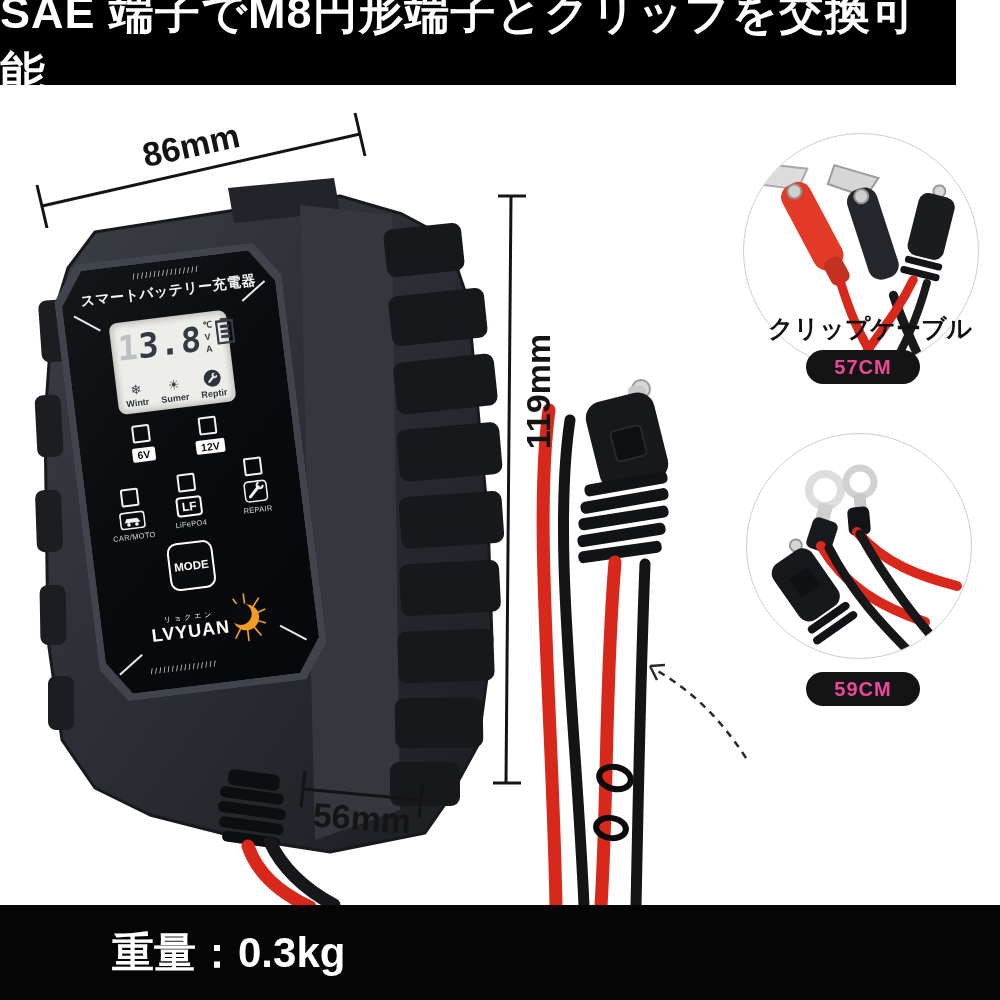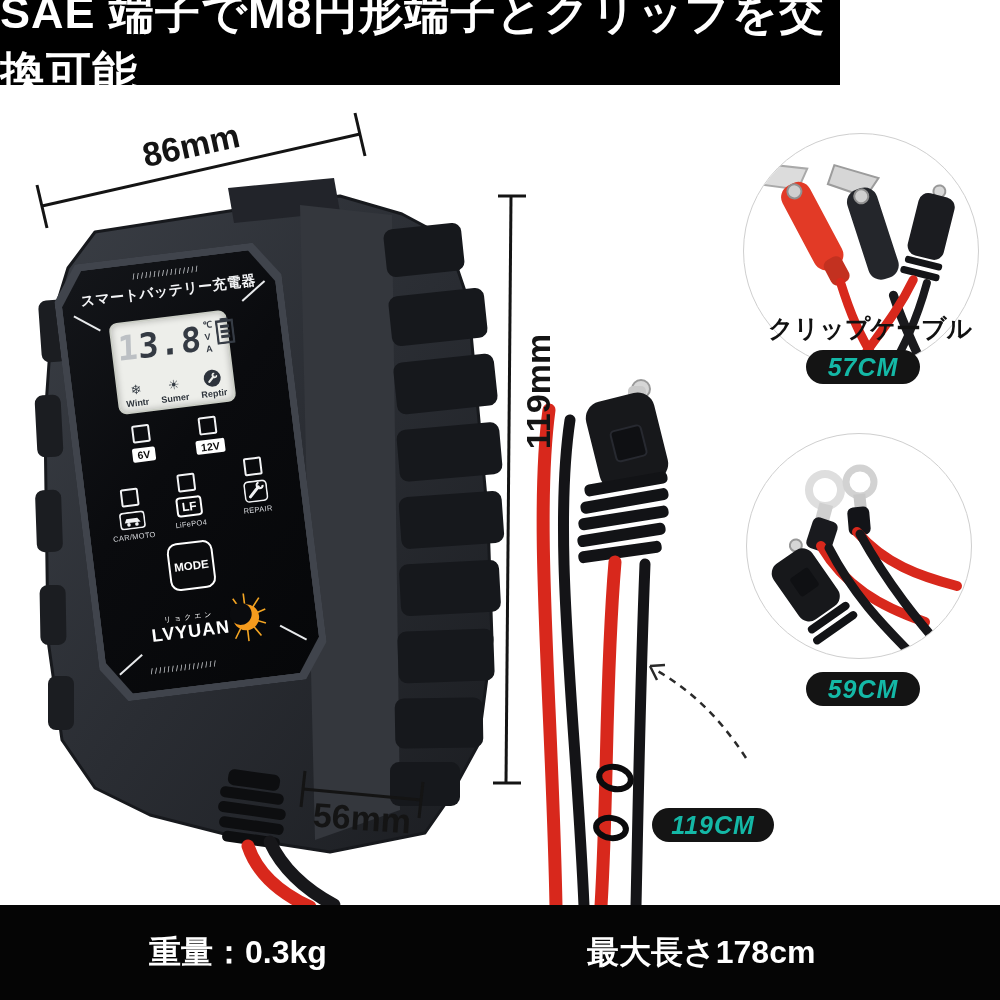--- a/index.html
+++ b/index.html
@@ -1,37 +1,37 @@
 <!DOCTYPE html>
 <html><head>
 <meta charset="utf-8">
 <style>
   html,body{margin:0;padding:0;background:#fff;}
   .stage{position:relative;width:1000px;height:1000px;overflow:hidden;background:#fff;
          font-family:"Liberation Sans", sans-serif;}
   
-  .banner-top{position:absolute;left:0;top:0;width:840px;height:85px;background:#000;
+  .banner-top{position:absolute;left:0;top:0;width:956px;height:85px;background:#000;
     display:flex;align-items:center;justify-content:flex-start;}
   .banner-top span{color:#fff;font-size:45px;font-weight:700;letter-spacing:1px;}
   .banner-bottom{position:absolute;left:0;top:905px;width:1000px;height:95px;background:#050505;}
-  .banner-bottom span{position:absolute;color:#fff;font-weight:700;font-size:32px;top:50%;transform:translateY(-50%);margin-left:37px;}
+  .banner-bottom span{position:absolute;color:#fff;font-weight:700;font-size:42px;top:50%;transform:translateY(-50%);}
   .bb-weight{left:112px;}
   .bb-max{left:550px;}
   
   .dim{position:absolute;color:#141414;font-weight:600;font-size:34px;text-align:center;}
   .dim-86{left:118px;top:126px;width:146px;transform:rotate(-12.5deg);}
   .dim-119{left:472px;top:372px;width:132px;transform:rotate(-90deg);}
   .dim-56{left:294px;top:799px;width:136px;transform:rotate(4deg);}
   
   .callout-title{position:absolute;color:#111;font-weight:700;font-size:25px;white-space:nowrap;}
   .ct-clip{left:768px;top:312px;text-align:right;}
   .ct-m8{left:764px;top:638px;}
   .ct-power{left:652px;top:772px;}
-  .badge{position:absolute;background:#141414;color:#14b8a6;font-weight:700;font-size:25px;
-    border-radius:17px;display:flex;align-items:center;justify-content:center;letter-spacing:1px;font-style:italic;}
+  .badge{position:absolute;background:#141414;color:#ec4899;font-weight:700;font-size:20px;
+    border-radius:17px;display:flex;align-items:center;justify-content:center;letter-spacing:1px;}
   .badge-57{left:806px;top:350px;width:114px;height:34px;}
   .badge-59{left:806px;top:672px;width:114px;height:34px;}
   .badge-119{left:652px;top:808px;width:122px;height:34px;}
   
   .photo-circle{position:absolute;border-radius:50%;border:1.5px solid #cfcfcf;background:#fff;overflow:hidden;}
   .pc-clip{left:743px;top:133px;width:234px;height:234px;}
   .pc-m8{left:746px;top:433px;width:224px;height:224px;}
   
   .panel-bevel{position:absolute;left:76px;top:252px;width:229px;height:440px;
     transform:rotate(-7deg);background:#40444c;
@@ -351,20 +351,18 @@
         <rect x="48" y="136" width="22" height="22" rx="3" fill="#0f1013"></rect>
         <rect x="34" y="186" width="49" height="8" rx="4" fill="#121316"></rect>
         <rect x="32" y="198" width="52" height="8" rx="4" fill="#121316"></rect>
       </g>
     </svg>
   </div>
 
   <div class="callout-title ct-clip">クリップケーブル</div>
   <div class="badge badge-57">57CM</div>
   <div class="badge badge-59">59CM</div>
-  <div class="badge badge-119">119CM</div>
 
   <div class="banner-bottom">
     <span class="bb-weight">重量：0.3kg</span>
-    <span class="bb-max">最大長さ178cm</span>
   </div>
 
 </div>
 
 </body></html>

